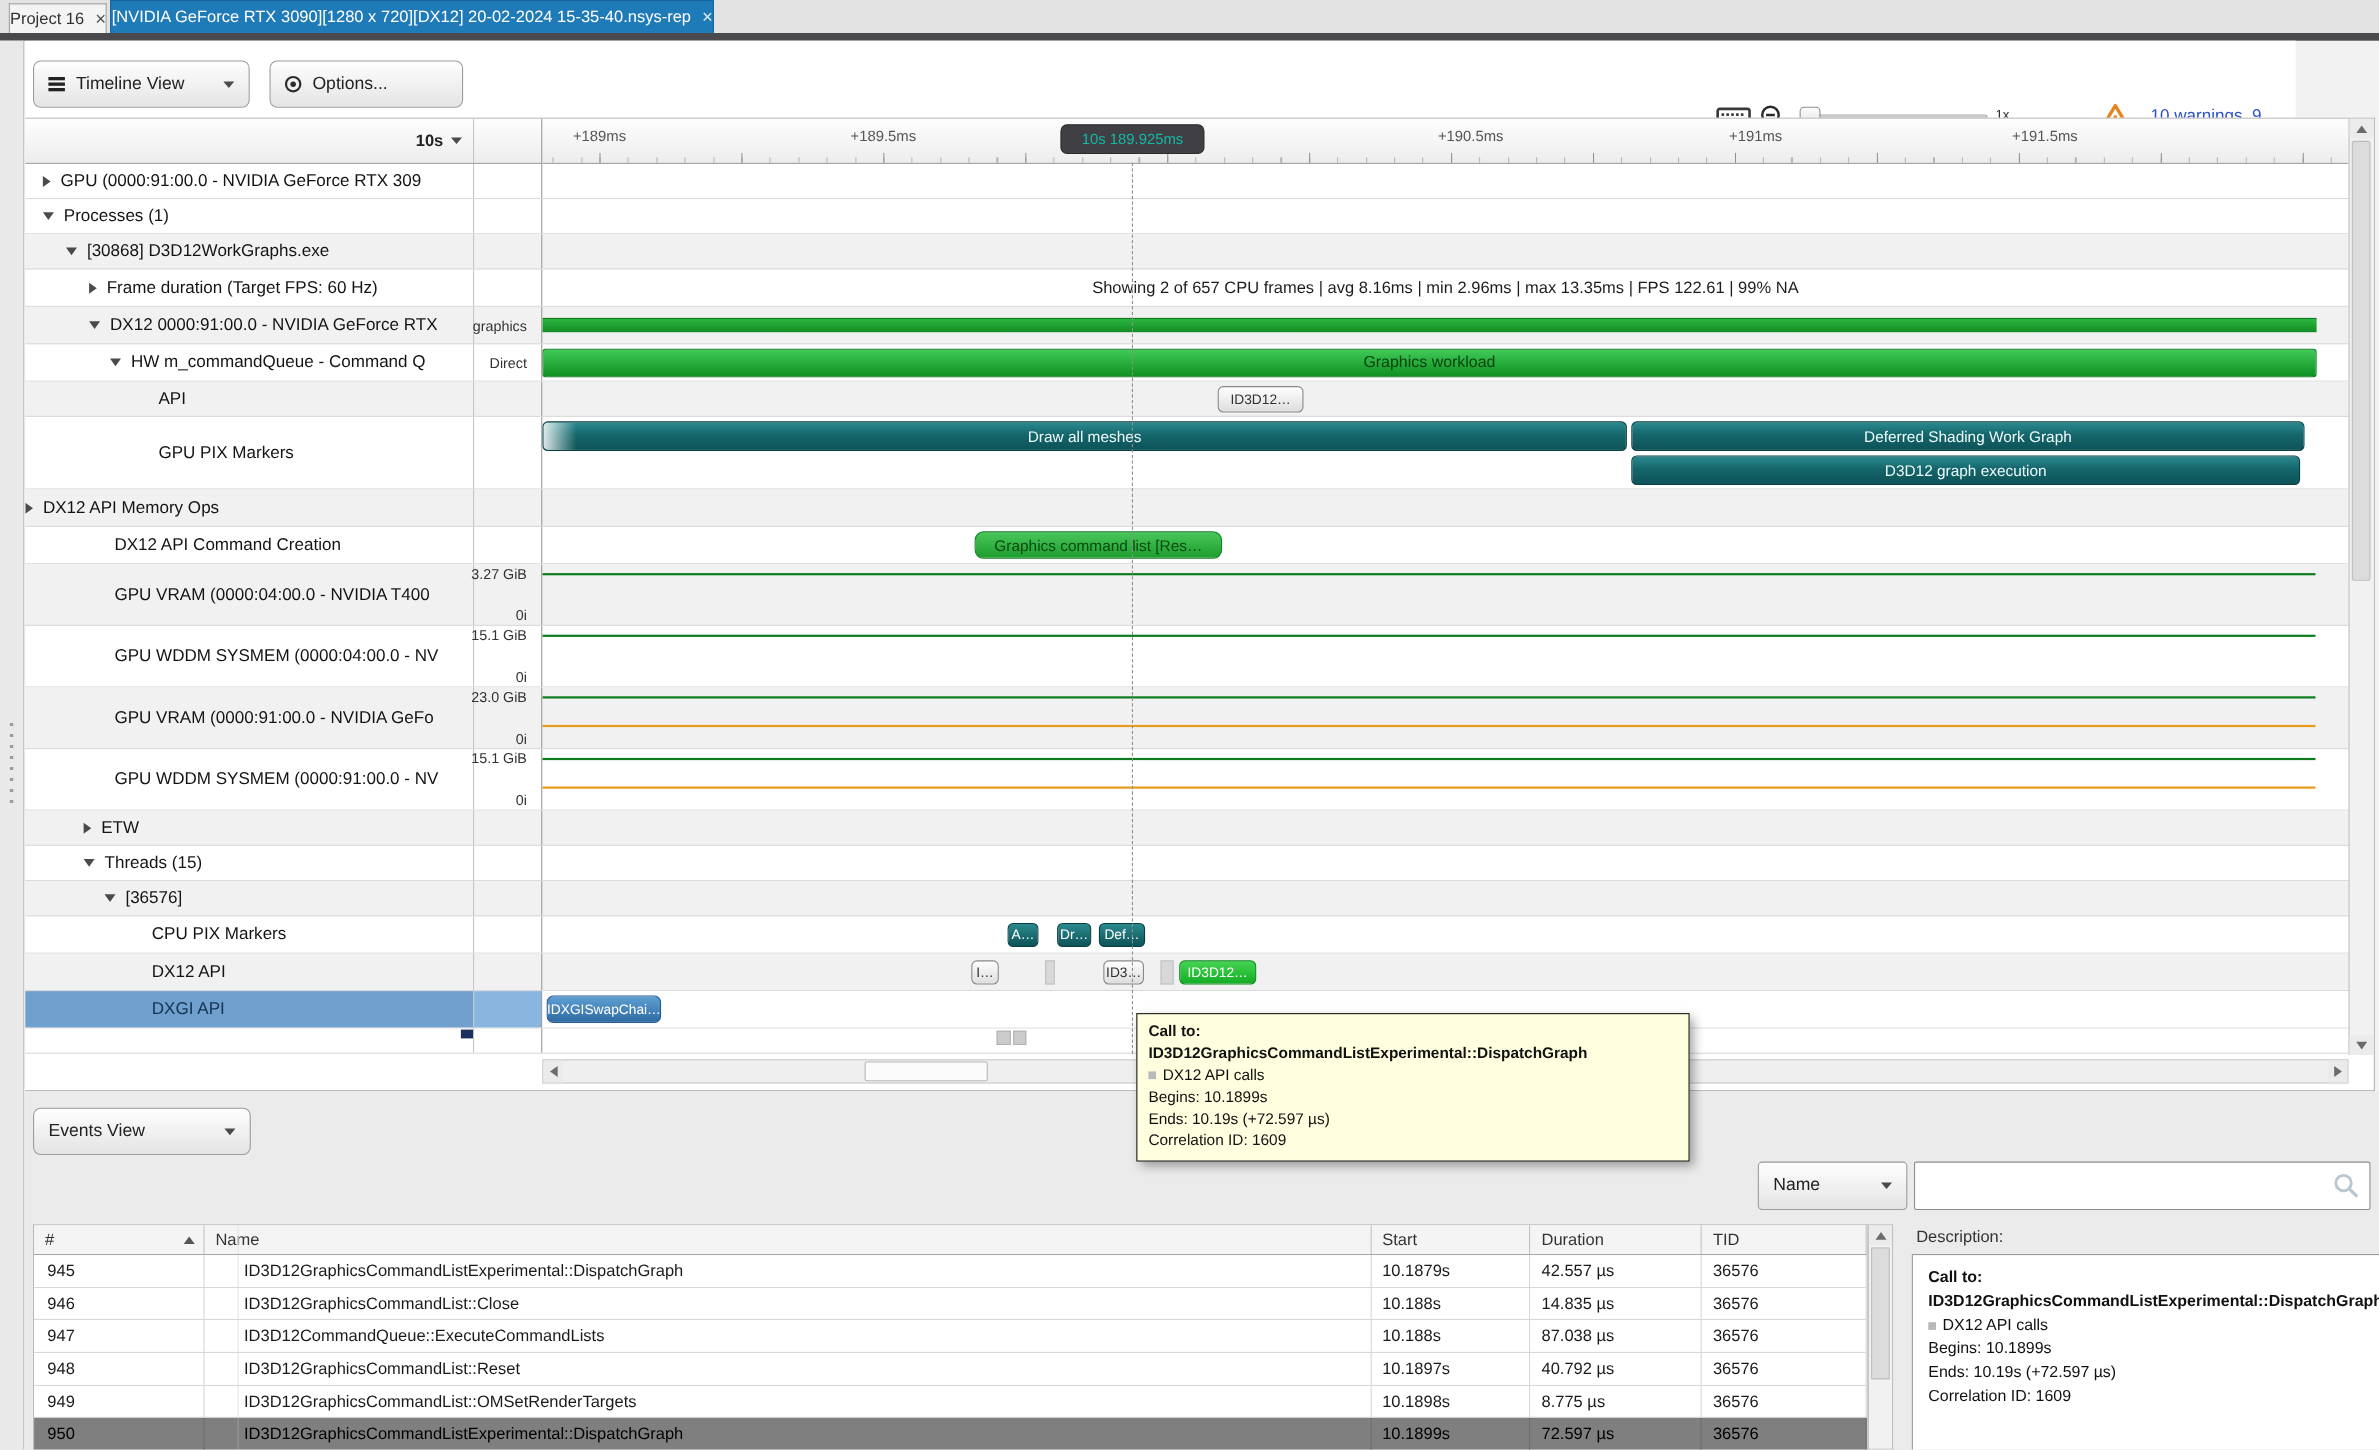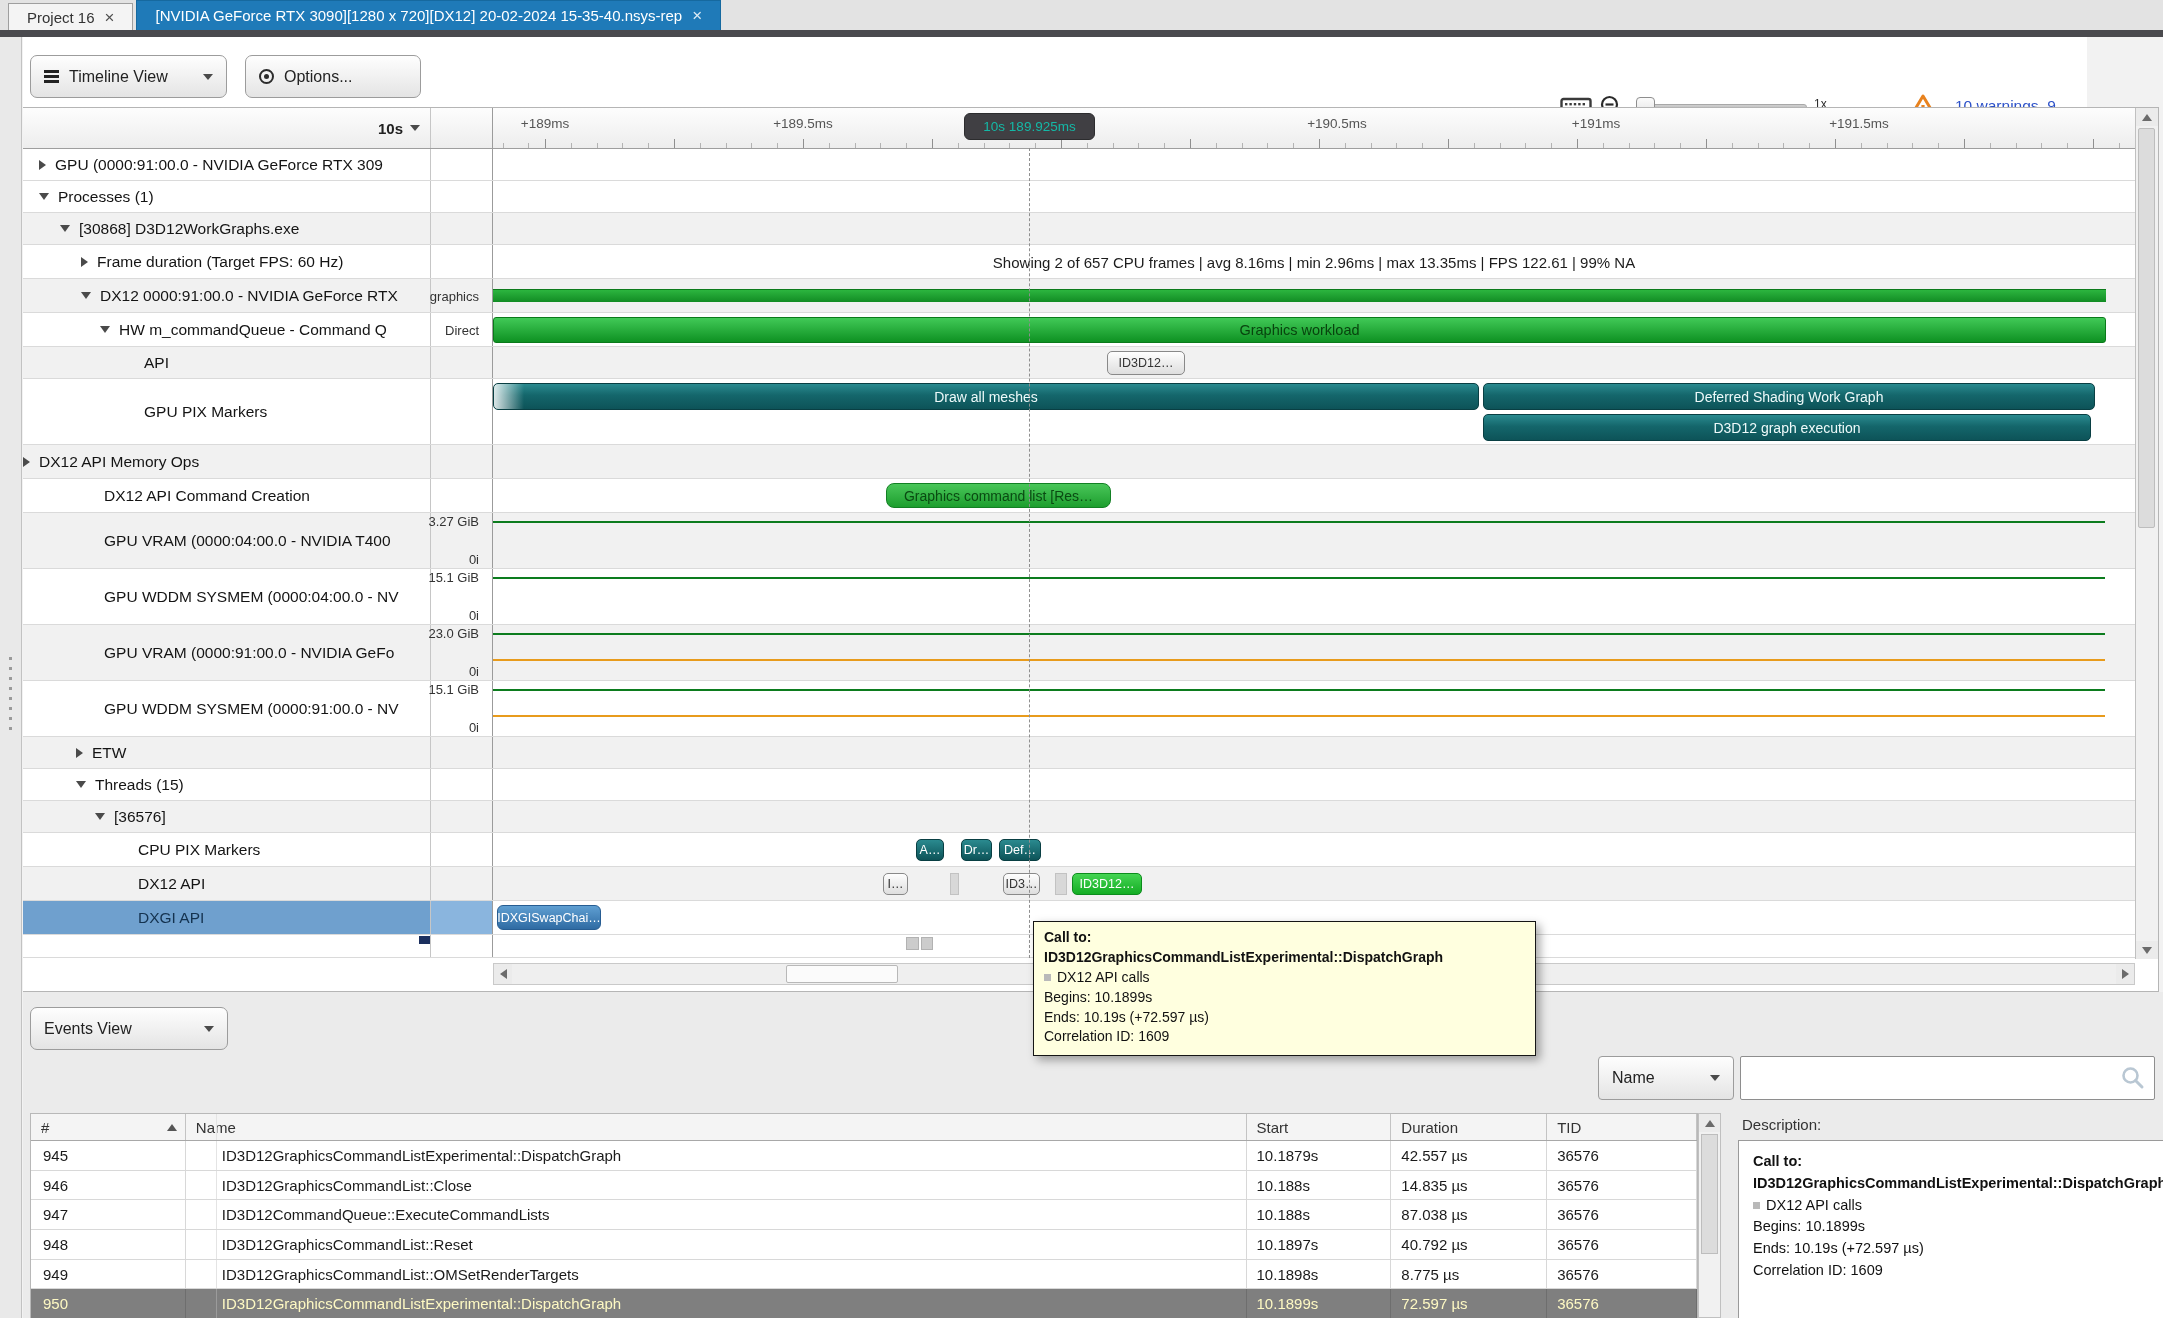--- a/index.html
+++ b/index.html
@@ -1,20 +1,20 @@
 <!DOCTYPE html>
 <html><head>
 <meta charset="utf-8">
 <style>
 *{margin:0;padding:0;box-sizing:border-box}
 body{background:#d8d8d8}
 .screen{position:relative;width:2163px;height:1318px;background:#f2f2f2;font-family:"Liberation Sans",sans-serif;overflow:hidden;color:#1a1a1a}
 
 .tabbar{position:absolute;left:0;top:0;width:100%;height:30px;background:#e3e3e3;display:flex;align-items:flex-end;padding-left:8px}
-.tab{display:flex;align-items:center;gap:10px;padding:0 18px;font-size:15px;white-space:nowrap}
+.tab{display:flex;align-items:center;gap:10px;padding:0 0;font-size:15px;white-space:nowrap}
 .tab.inactive{height:27px;background:#f4f4f4;border:1px solid #9f9f9f;border-bottom:none;color:#333}
 .tab.active{height:30px;background:#1f7ab8;border:1px solid #16699f;border-bottom:none;color:#fff;margin-left:3px}
 .tab .x{font-size:17px;line-height:1;opacity:.85;cursor:pointer}
 .tabstrip{position:absolute;top:30px;left:0;width:100%;height:7px;background:#4a4a4e}
 
 .gutter{position:absolute;left:0;top:37px;width:22px;height:1281px;background:#e9e9e9;border-right:1px solid #c2c2c2}
 .grip{position:absolute;left:9px;top:620px;width:3px;height:78px;background:repeating-linear-gradient(#9a9a9a 0 3px,transparent 3px 10px)}
 
 .toolbar{position:absolute;left:23px;top:37px;width:2064px;height:70px;background:#fff}
 .btn{position:absolute;display:flex;align-items:center;gap:10px;background:linear-gradient(#fefefe,#e4e4e4);border:1px solid #9c9c9c;border-radius:7px;font-size:16px;color:#222;padding:0 13px;cursor:pointer}
@@ -94,21 +94,21 @@
 .ehead{display:flex;height:27px;background:#f4f4f4;border-bottom:1px solid #a8a8a8;font-size:15px;color:#333}
 .ehead>div{display:flex;align-items:center;padding-left:10px;border-right:1px solid #c3c3c3}
 .erow{display:flex;height:29.7px;font-size:15px;color:#1a1a1a;border-bottom:1px solid #d8d8d8;background:#fff;cursor:pointer}
 .erow>div{display:flex;align-items:center;border-right:1px solid #d8d8d8;overflow:hidden;white-space:nowrap}
 .c-num{width:155px;padding-left:12px}
 .c-name{width:1062px;padding-left:36px;position:relative}
 .c-name::before{content:"";position:absolute;left:30px;top:0;bottom:0;width:1px;background:#e4e4e4}
 .c-start{width:145px;padding-left:10px}
 .c-dur{width:156px;padding-left:10px}
 .c-tid{width:150px;padding-left:10px}
-.erow.selrow{background:#7f7f7f;color:#fef9c3}
+.erow.selrow{background:#7f7f7f;color:#000000}
 .erow.selrow>div{border-right-color:#6e6e6e}
 .erow.selrow .c-name::before{background:#9b9b9b}
 .sortup{width:0;height:0;border-left:5px solid transparent;border-right:5px solid transparent;border-bottom:7px solid #555;margin-left:auto;margin-right:8px}
 .tscroll{position:absolute;left:1675px;top:121px;width:23px;height:205px;background:#f1f1f1;border:1px solid #c0c0c0}
 .tthumb{position:absolute;left:2px;right:2px;top:20px;height:120px;background:#dcdcdc;border:1px solid #bdbdbd;cursor:pointer}
 .desc-label{position:absolute;left:1719px;top:124px;font-size:15px;color:#333}
 .desc-box{position:absolute;left:1715px;top:148px;width:455px;height:190px;background:#fff;border:1px solid #9a9a9a;padding:10px 14px;font-size:14.5px;line-height:1.5;color:#111}
 .desc-box .b{font-weight:bold}
 .desc-box .name{font-weight:bold;word-break:break-all}
 .ev-search{position:absolute;left:1717px;top:64px;width:415px;height:44px;background:#fff;border:1px solid #8e8e8e;border-radius:2px;display:flex;align-items:center}

